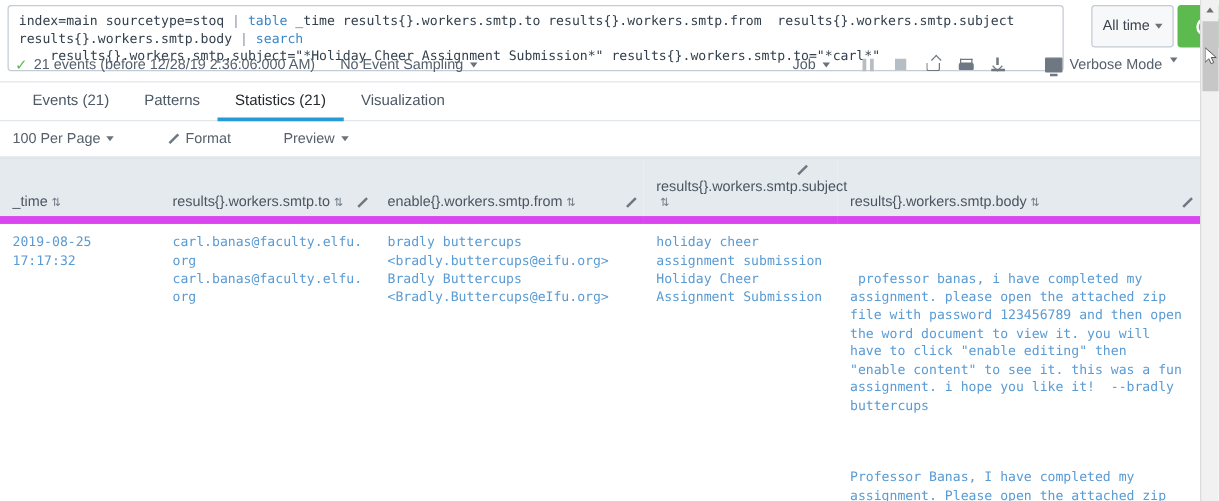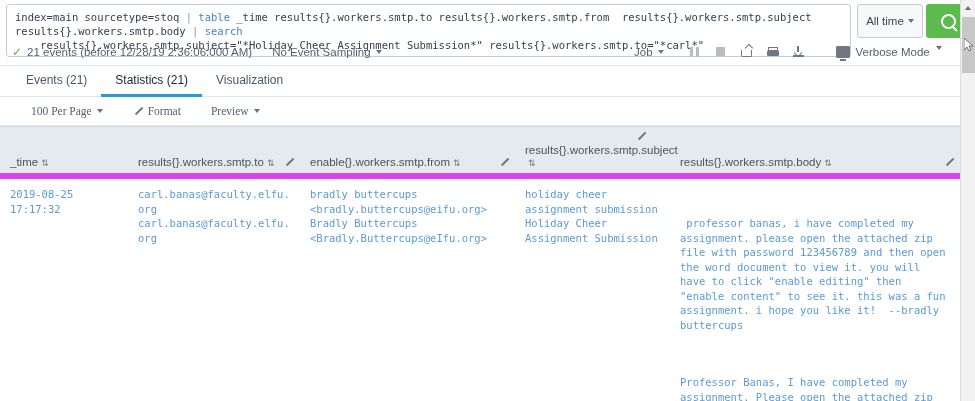--- a/index.html
+++ b/index.html
@@ -44,21 +44,21 @@
     white-space: pre-wrap;
     word-break: break-word;
   }
   .tok-cmd { color: #3c87c8; }
   .tok-pipe { color: #8a95a0; }
 
   .time-picker {
     flex: 0 0 auto;
     width: 64px;
     height: 32px;
-    margin-left: 6px;
+    margin-left: 22px;
     border: 1px solid #c3cbd4;
     border-radius: 3px;
     background: #f7f8f9;
     display: flex;
     align-items: center;
     justify-content: center;
     gap: 4px;
     font-size: 11.5px;
     color: #3c444d;
     cursor: pointer;
@@ -256,26 +256,25 @@
     color: #23292e;
     font-weight: normal;
     border-bottom-color: #259ad6;
   }
 
   
   .format-row {
     display: flex;
     align-items: center;
     height: 28px;
-    padding-left: 31px;
-    gap: 0;
+    padding-left: 10px;
+    gap: 12px;
     border-bottom: 1px solid #e1e6eb;
     font-size: 11.5px;
     color: #55606c;
-    font-family: Liberation Serif, serif;
   }
   .fmt-item {
     display: flex; align-items: center; gap: 5px;
     margin-right: 30px;
     cursor: pointer;
   }
   .ic-pencil {
     width: 10px; height: 10px;
     position: relative;
     display: inline-block;
@@ -460,20 +459,21 @@
     <div class="verbose">
       <span class="ic-monitor"></span>
       <span>Verbose Mode</span>
       <span class="caret-down"></span>
     </div>
   </div>
 </div>
 
 <div class="tabs-row">
   <div class="tab">Events (21)</div>
+  <div class="tab">Patterns</div>
   <div class="tab active">Statistics (21)</div>
   <div class="tab">Visualization</div>
 </div>
 
 <div class="format-row">
   <div class="fmt-item">
     <span>100 Per Page</span>
     <span class="caret-down"></span>
   </div>
   <div class="fmt-item">

